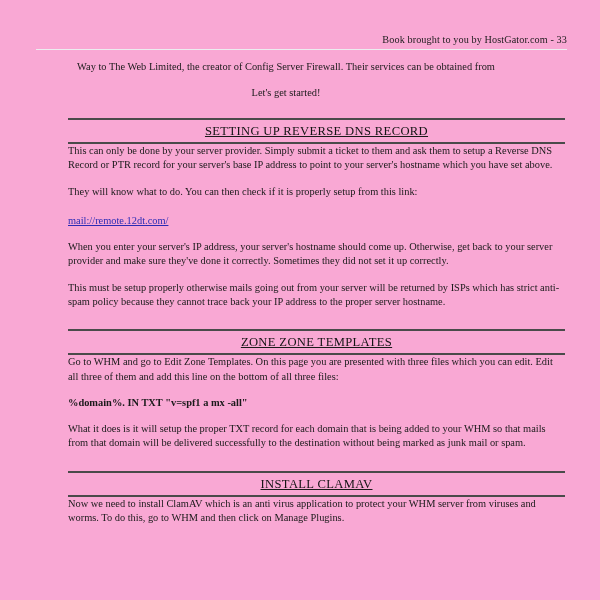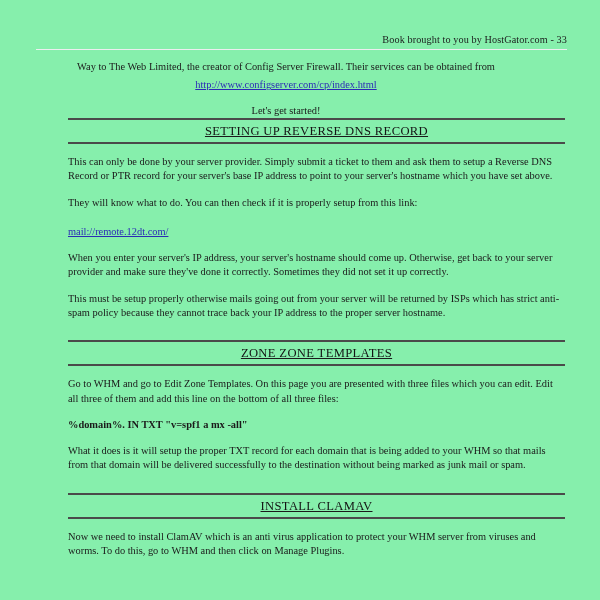--- a/index.html
+++ b/index.html
@@ -11,21 +11,21 @@
     width: 600px;
     height: 600px;
     font-family: "Liberation Serif", "DejaVu Serif", serif;
     color: #1a1a1a;
     position: relative;
     overflow: hidden;
   }
   .page {
     position: absolute;
     inset: 0;
-    background: #86efac;
+    background: #f9a8d4;
   }
 
   
   .running-header {
     position: absolute;
     top: 33px;
     left: 36px;
     right: 33px;
   }
   .running-header .hdr-text {
@@ -96,21 +96,21 @@
     text-align: center;
     font-size: 12.6px;
     line-height: 18px;
     padding: 2px 0 2px 0;
     color: #141414;
     letter-spacing: 0.35px;
     font-family: "Liberation Serif", "DejaVu Serif", serif;
     white-space: nowrap;
   }
 
-  .sec-body { padding-top: 11px; }
+  .sec-body { }
   .sec-body p {
     margin: 0;
     font-size: 10.4px;
     line-height: 14.3px;
     color: #1a1a1a;
     text-align: left;
   }
   .sec-body .gap { height: 12px; }
   .sec-body .gap-sm { height: 11px; }
 
@@ -128,21 +128,20 @@
 
 <div class="page">
 
   <div class="running-header">
     <div class="hdr-text">Book brought to you by HostGator.com - 33</div>
     <div class="hdr-rule"></div>
   </div>
 
   <div class="intro">
     <p>Way to The Web Limited, the creator of Config Server Firewall. Their services can be obtained from</p>
-    <a class="doclink" href="#">http://www.configserver.com/cp/index.html</a>
     <div class="gap"></div>
     <p>Let's get started!</p>
   </div>
 
   <div class="body-col">
 
     <div class="section">
       <div class="sec-head">
         <div class="rule-top"></div>
         <div class="sec-title">SETTING UP REVERSE DNS RECORD</div>

